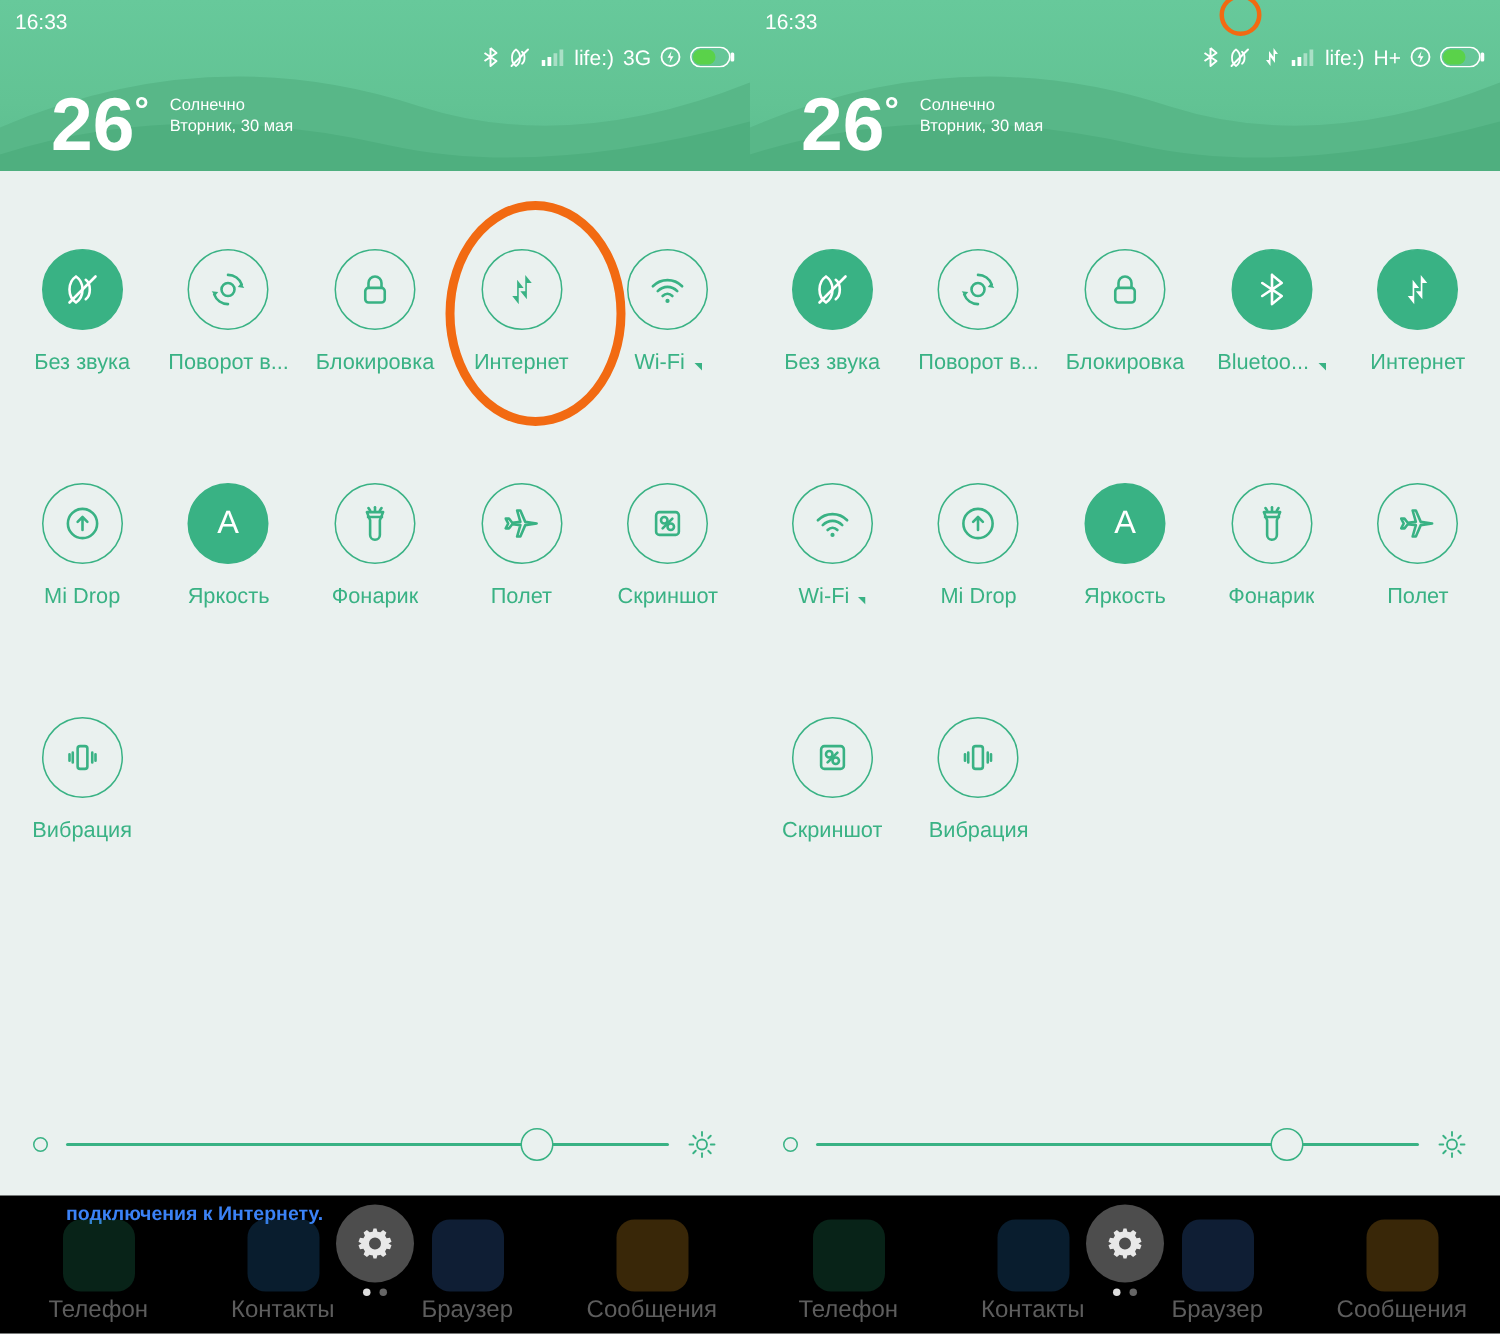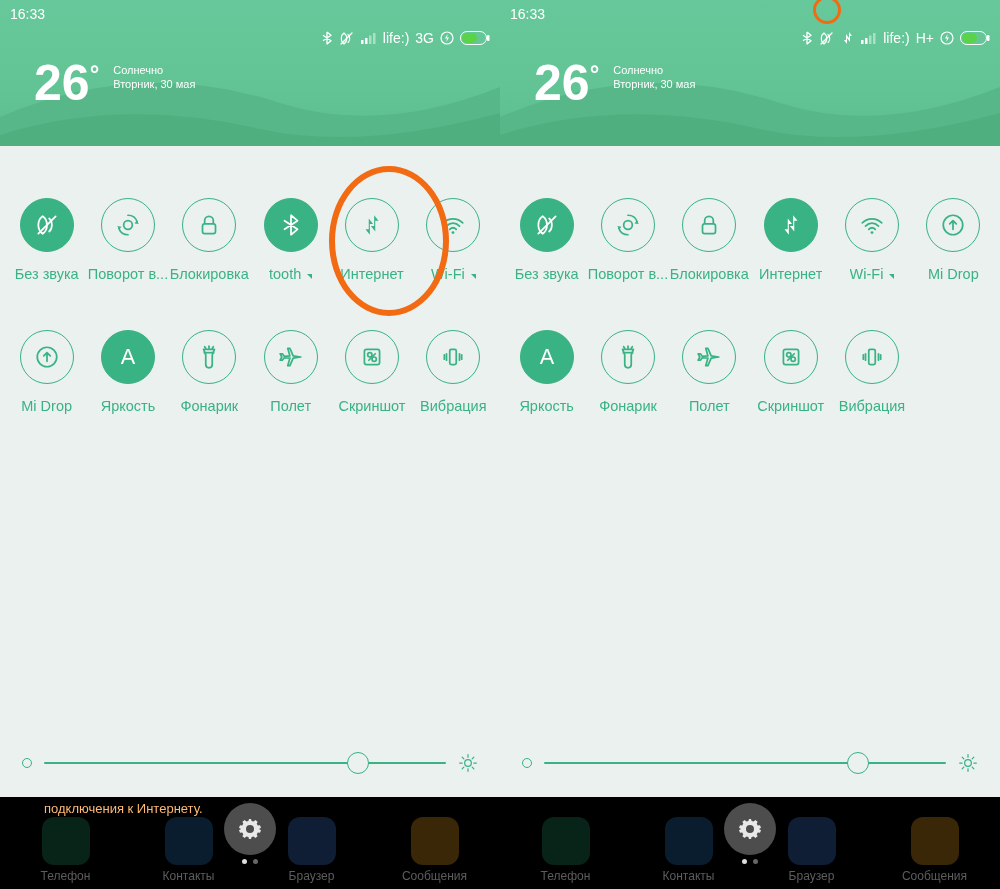--- a/index.html
+++ b/index.html
@@ -15,21 +15,21 @@
     width: 500px;
     height: 889px;
     position: relative;
     display: flex;
     flex-direction: column;
     background: #eaf1ef;
   }
 
   
   .header {
-    height: 146px;
+    height: 114px;
     position: relative;
     background: linear-gradient(#67c99b 0%, #62c394 60%, #5cbd8f 100%);
     color: #fff;
     flex-shrink:0;
   }
   .hills {
     position:absolute; left:0; bottom:-1px; width:100%; height:90px; z-index:0;
   }
   .status-bar {
     height: 28px;
@@ -65,22 +65,22 @@
   .panel {
     flex:1;
     background:#eaf1ef;
     padding: 18px 0 0 0;
     display:flex;
     flex-direction:column;
     position:relative;
   }
   .grid {
     display:grid;
-    grid-template-columns: repeat(6, 1fr);
-    row-gap: 48px;
+    grid-template-columns: repeat(5, 1fr);
+    row-gap: 72px;
     padding: 34px 6px 0 6px;
   }
   .toggle {
     display:flex; flex-direction:column; align-items:center;
     cursor:pointer;
     position:relative;
   }
   .circle {
     width:54px; height:54px;
     border-radius:50%;
@@ -150,28 +150,28 @@
     background:#000;
     position:relative;
     display:flex;
     align-items:flex-end;
     justify-content:space-around;
     padding:0 4px 6px 4px;
     flex-shrink:0;
     overflow:hidden;
   }
   .dock .hint {
-    position:absolute; top:4px; left:44px; color:#fdba74; font-size:13px;
+    position:absolute; top:4px; left:44px; color:#3b82f6; font-size:13px;font-weight:bold;
   }
   .app {
     display:flex; flex-direction:column; align-items:center;
     width:120px;
   }
   .app-icon { width:48px; height:48px; border-radius:12px; opacity:.25; }
-  .app-label { color:#5d5d5d; font-size:12px; margin-top:4px; }
+  .app-label { color:#5d5d5d; font-size:16px; margin-top:4px; }
   .gear-fab {
     position:absolute; left:50%; top:6px; transform:translateX(-50%);
     width:52px; height:52px; border-radius:50%;
     background:#4d4d4d; display:flex; align-items:center; justify-content:center;
     z-index:4;
   }
   .dots { position:absolute; left:50%; top:62px; transform:translateX(-50%);
     display:flex; gap:6px; }
   .dots span { width:5px;height:5px;border-radius:50%;background:#666; }
   .dots span.on { background:#ddd; }
@@ -254,31 +254,20 @@
             <svg viewBox="0 0 24 24">
               <path class="ico-stroke" d="M8 11V8a4 4 0 0 1 8 0v3"></path>
               <rect class="ico-stroke" x="6" y="11" width="12" height="9" rx="2"></rect>
             </svg>
           </div>
           <div class="tlabel">
             <span>Блокировка</span>
           </div>
         </div>
         <div class="toggle">
-          <div class="circle on">
-            <svg viewBox="0 0 24 24">
-              <path class="ico-stroke" d="M12 3v18l6-5-12-8m0 8l12-8-6-5" stroke-linejoin="round" stroke-linecap="round"></path>
-            </svg>
-          </div>
-          <div class="tlabel">
-            <span>tooth</span>
-            <span class="tri-up"></span>
-          </div>
-        </div>
-        <div class="toggle">
           <div class="circle">
             <svg viewBox="0 0 24 24">
               <path class="ico-fill" d="M9 6v10H6l4 5V11h3L9 6z"></path>
               <path class="ico-fill" d="M15 18V8h3l-4-5v10h-3l4 5z"></path>
             </svg>
           </div>
           <div class="tlabel">
             <span>Интернет</span>
           </div>
           <div class="big-highlight" style="left: -2px; top: -32px;"></div>
@@ -494,20 +483,31 @@
               <rect class="ico-stroke" x="6" y="11" width="12" height="9" rx="2"></rect>
             </svg>
           </div>
           <div class="tlabel">
             <span>Блокировка</span>
           </div>
         </div>
         <div class="toggle">
           <div class="circle on">
             <svg viewBox="0 0 24 24">
+              <path class="ico-stroke" d="M12 3v18l6-5-12-8m0 8l12-8-6-5" stroke-linejoin="round" stroke-linecap="round"></path>
+            </svg>
+          </div>
+          <div class="tlabel">
+            <span>Bluetoo...</span>
+            <span class="tri-up"></span>
+          </div>
+        </div>
+        <div class="toggle">
+          <div class="circle on">
+            <svg viewBox="0 0 24 24">
               <path class="ico-fill" d="M9 6v10H6l4 5V11h3L9 6z"></path>
               <path class="ico-fill" d="M15 18V8h3l-4-5v10h-3l4 5z"></path>
             </svg>
           </div>
           <div class="tlabel">
             <span>Интернет</span>
           </div>
         </div>
         <div class="toggle">
           <div class="circle">

